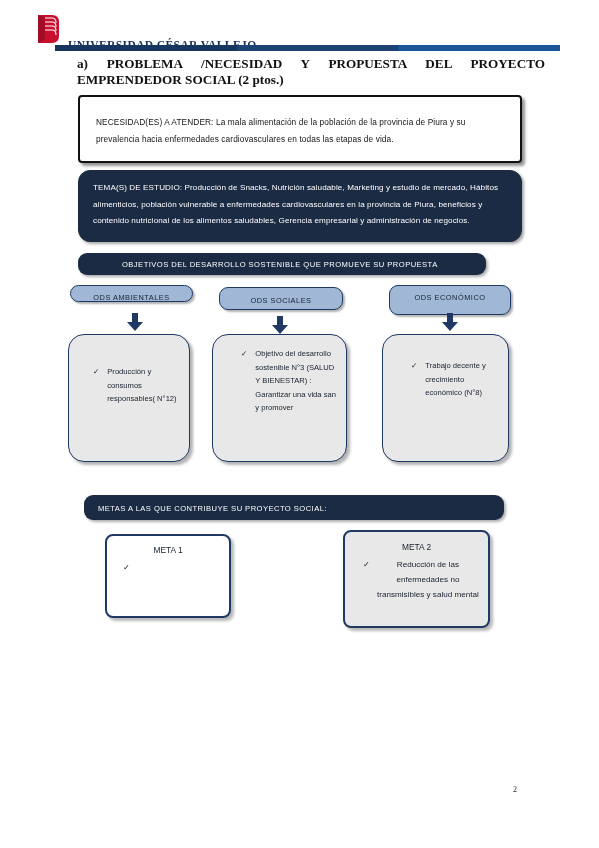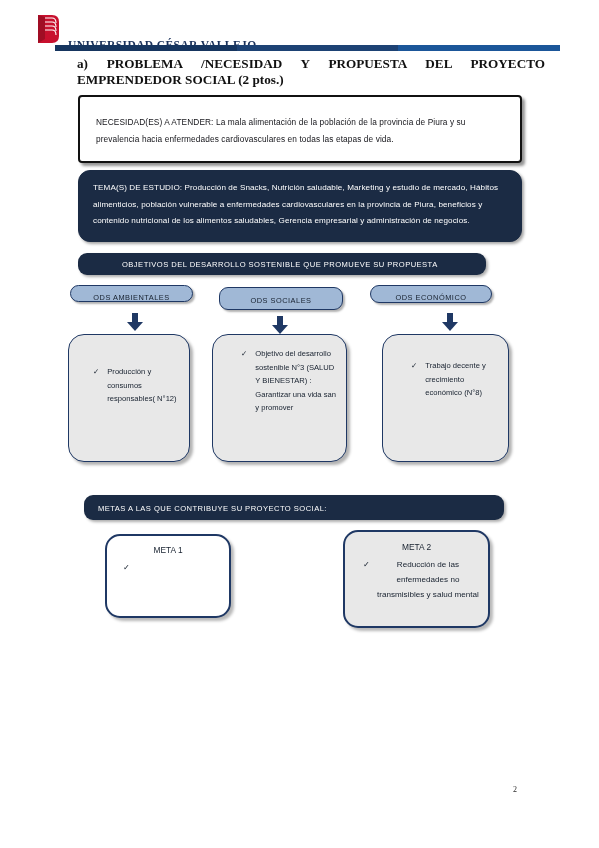--- a/index.html
+++ b/index.html
@@ -51,21 +51,21 @@
 
   
   .chip{background:#a0b8d6;border:1.4px solid #1f3864;border-radius:9px;
         box-shadow:2px 2px 2px rgba(0,0,0,.3);}
   .chip .txt{position:absolute;left:0;right:0;text-align:center;
              font-size:7.4px;color:#16202e;letter-spacing:.5px;}
   .chip-1{left:70px;top:285px;width:123px;height:17px;border-radius:9px;}
   .chip-1 .txt{top:7px;}
   .chip-2{left:219px;top:287px;width:124px;height:23px;}
   .chip-2 .txt{top:8px;}
-  .chip-3{left:370px;top:285px;width:122px;height:18px;padding-left:8px;}
+  .chip-3{left:389px;top:285px;width:122px;height:30px;padding-left:8px;}
   .chip-3 .txt{top:7px;}
 
   
   .arrow{position:absolute;width:16px;height:18px;}
   .arrow .stem{position:absolute;left:5px;top:0;width:6px;height:10px;
                background:#1f3864;}
   .arrow .head{position:absolute;left:0;top:9px;width:0;height:0;
                border-left:8px solid transparent;
                border-right:8px solid transparent;
                border-top:9px solid #1f3864;}
@@ -80,21 +80,21 @@
               font-size:7.6px;line-height:13.6px;color:#16202e;}
   .card .chk{flex:0 0 auto;font-size:7.5px;line-height:13.6px;}
   .card-1{left:68px;top:334px;width:122px;height:128px;}
   .card-1 .body{left:24px;top:30px;width:86px;}
   .card-2{left:212px;top:334px;width:135px;height:128px;}
   .card-2 .body{left:28px;top:12px;width:96px;}
   .card-3{left:382px;top:334px;width:127px;height:128px;}
   .card-3 .body{left:28px;top:24px;width:88px;}
 
   
-  .meta{border:2px solid #1f3864;border-radius:15px;
+  .meta{border:2px solid #1f3864;border-radius:8px;
         box-shadow:3px 3px 3px rgba(0,0,0,.28);padding-left:8px;}
   .meta .hd{position:absolute;left:0;right:0;text-align:center;
             font-size:8.4px;color:#16202e;}
   .meta .body{position:absolute;display:flex;gap:7px;
               font-size:8.1px;line-height:15px;color:#16202e;}
   .meta .body .lines{text-align:center;}
   .meta-1{left:105px;top:534px;width:126px;height:84px;background:#ffffff;}
   .meta-1 .hd{top:9px;}
   .meta-1 .body{left:16px;top:24px;width:102px;}
   .meta-2{left:343px;top:530px;width:147px;height:98px;background:#e8e8e8;}

